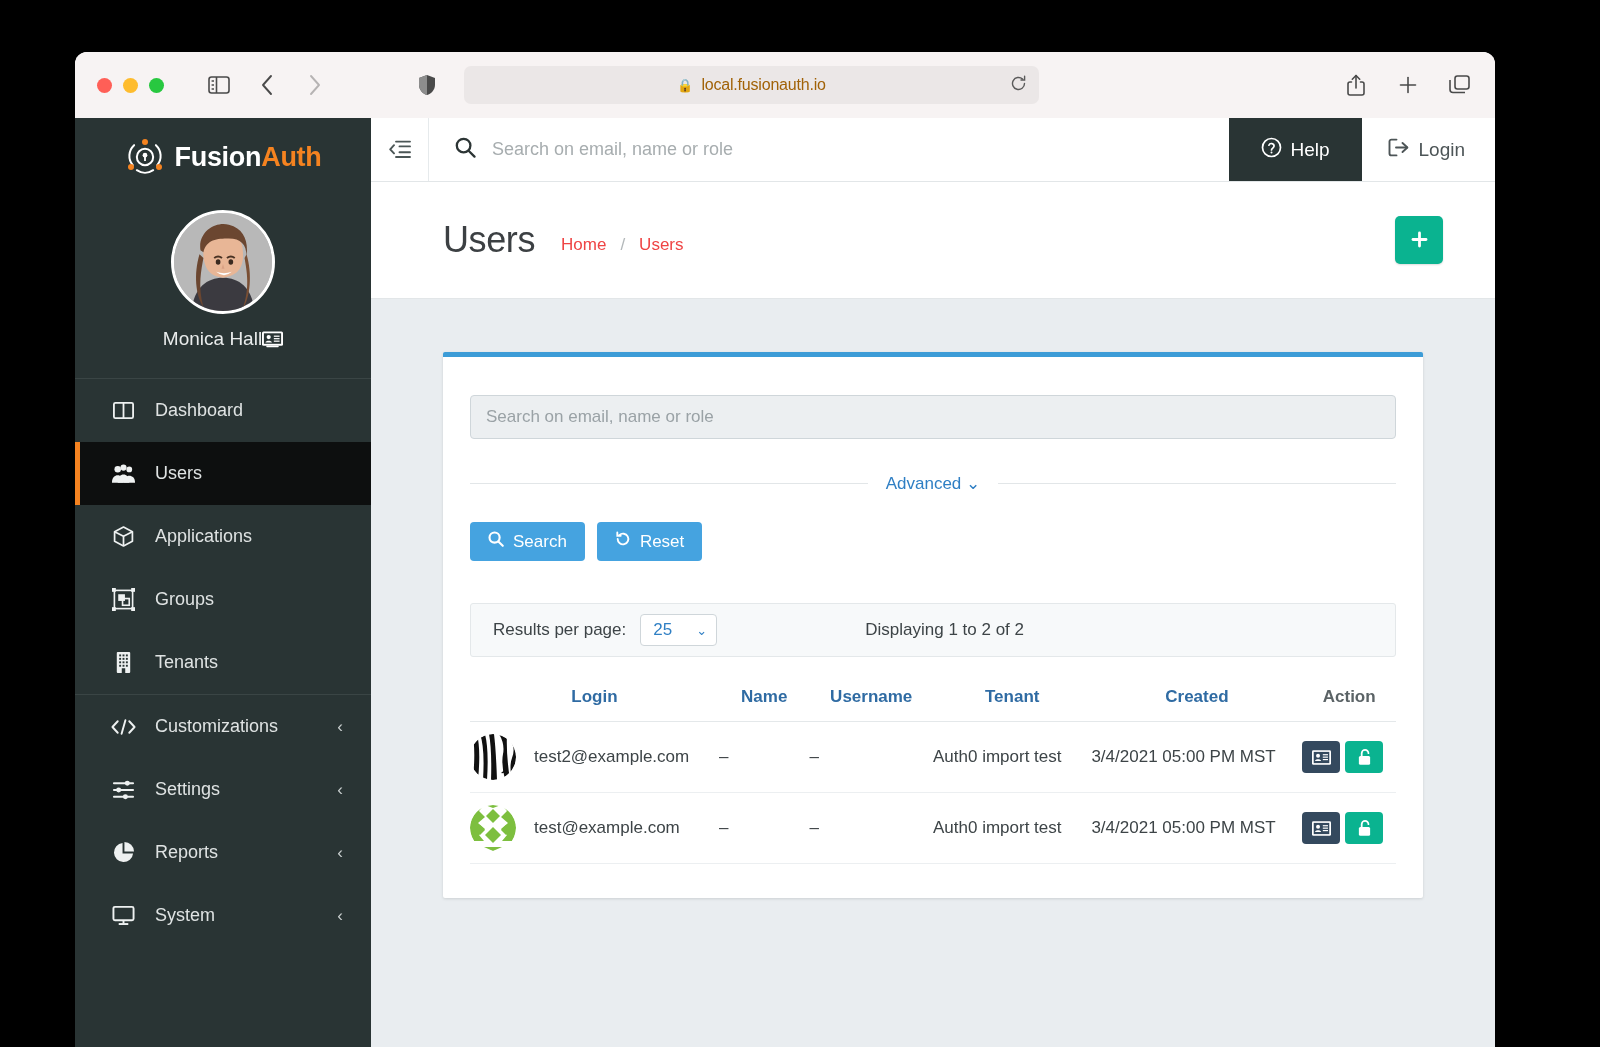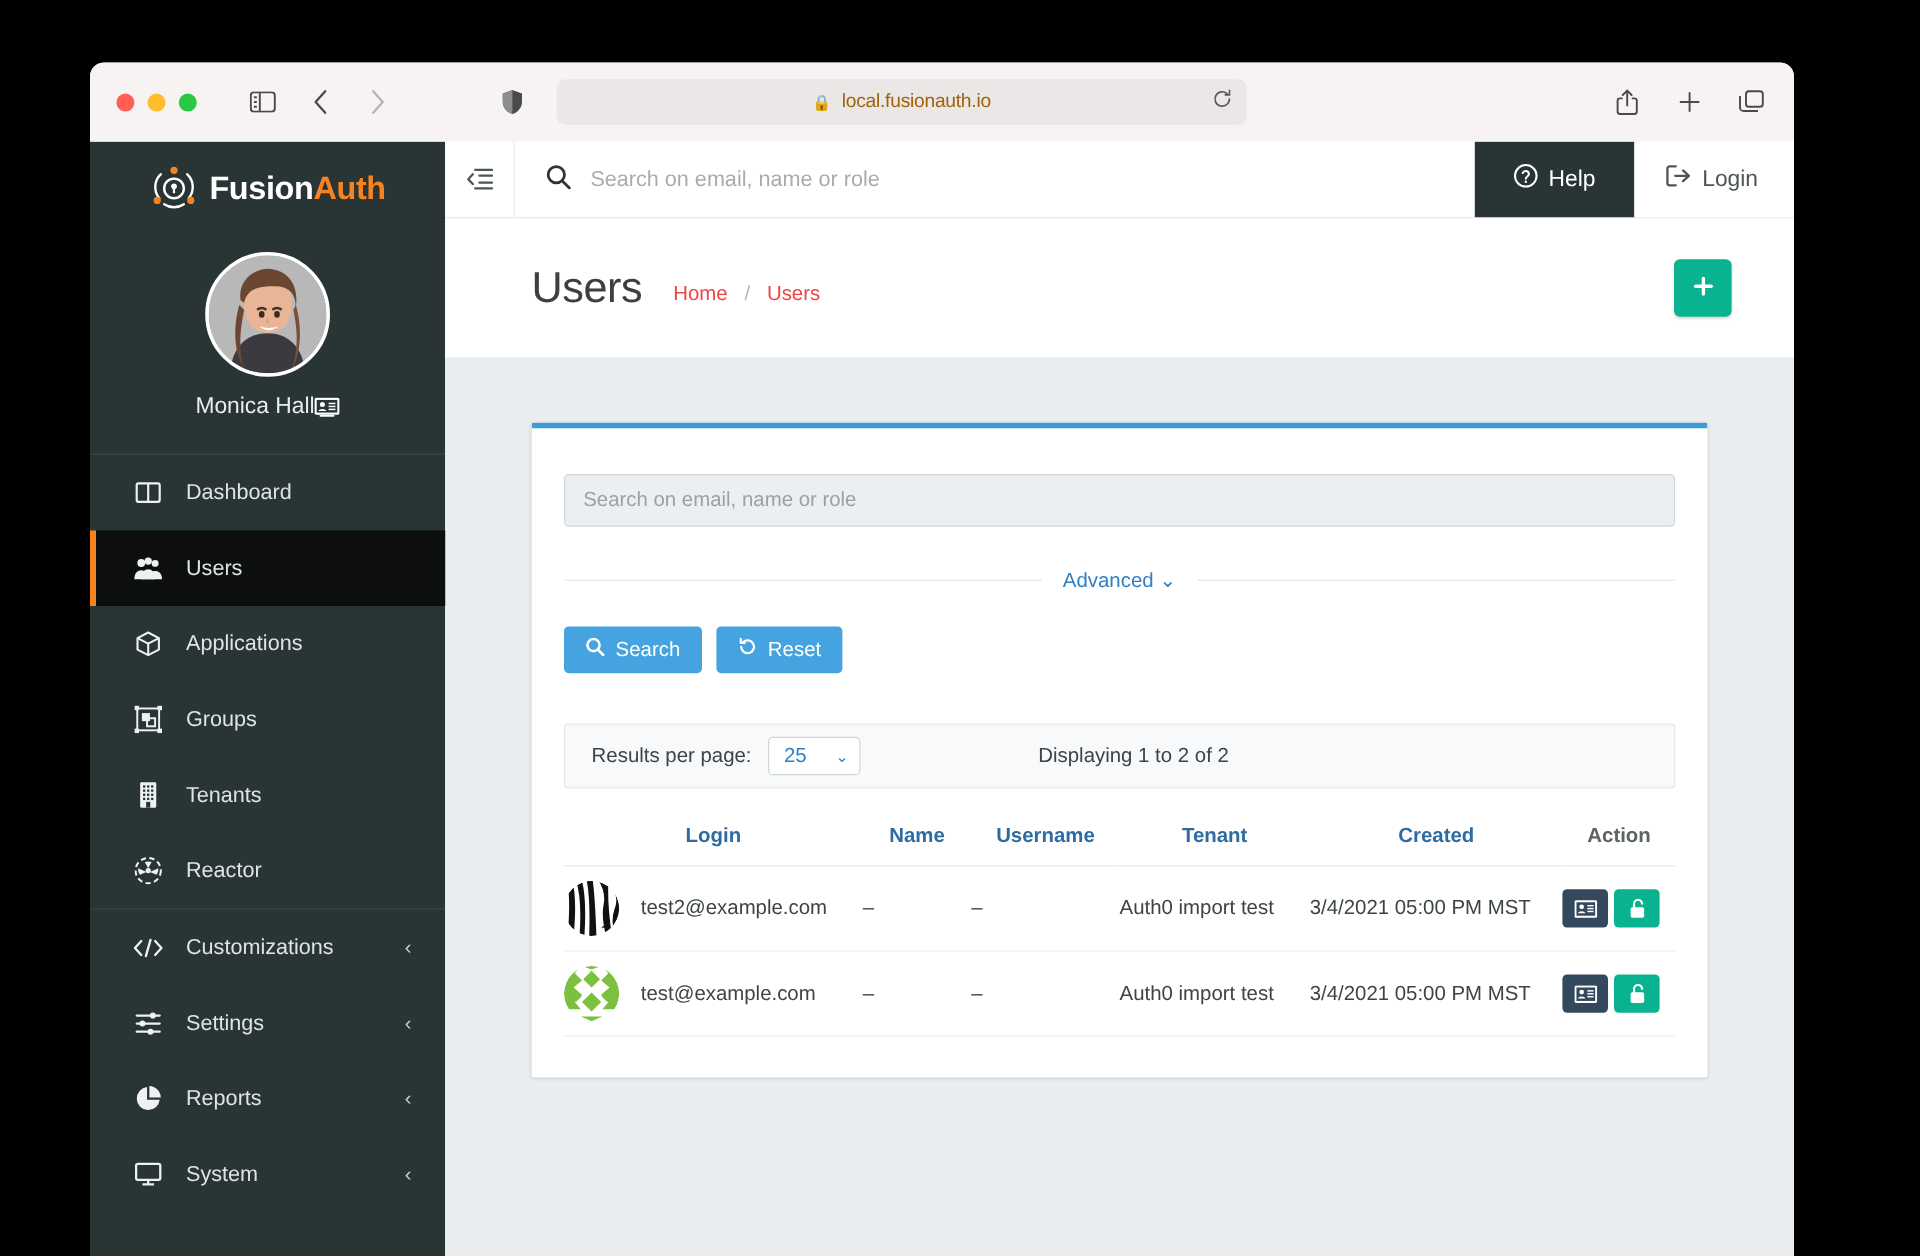--- a/index.html
+++ b/index.html
@@ -514,33 +514,20 @@
                     <rect x="9" y="14.4" width="2" height="2"></rect>
                     <rect x="12.5" y="14.4" width="2" height="2"></rect>
                 <rect x="8.2" y="18" width="3.6" height="5"></rect>
               </g>
             </svg>
           </span>
           <span>Tenants</span>
           <span class="nav-caret"></span>
         </div>
 
-        <div class="nav-item">
-          <span class="nav-ico">
-            <svg viewBox="0 0 24 24" width="23" height="23">
-              <circle cx="12" cy="12" r="11" fill="none" stroke="currentColor" stroke-width="1.8" stroke-dasharray="4.5 3"></circle>
-              <circle cx="12" cy="12" r="2.3" fill="currentColor"></circle>
-              <path d="M12 10 L9 4.6 A8 8 0 0 1 15 4.6 Z" fill="currentColor"></path>
-              <path d="M10.5 13.2 L4.8 15.6 A8 8 0 0 1 3.2 9.9 Z" fill="currentColor"></path>
-              <path d="M13.5 13.2 L19.2 15.6 A8 8 0 0 0 20.8 9.9 Z" fill="currentColor"></path>
-            </svg>
-          </span>
-          <span>Reactor</span>
-          <span class="nav-caret"></span>
-        </div>
       </div>
 
       <div class="nav-divider"></div>
 
       <div class="nav-group">
 
         <div class="nav-item">
           <span class="nav-ico">
             <svg viewBox="0 0 26 20" width="25" height="20" fill="none" stroke="currentColor" stroke-width="2" stroke-linecap="round" stroke-linejoin="round">
               <polyline points="7,4 1.5,10 7,16"></polyline>

